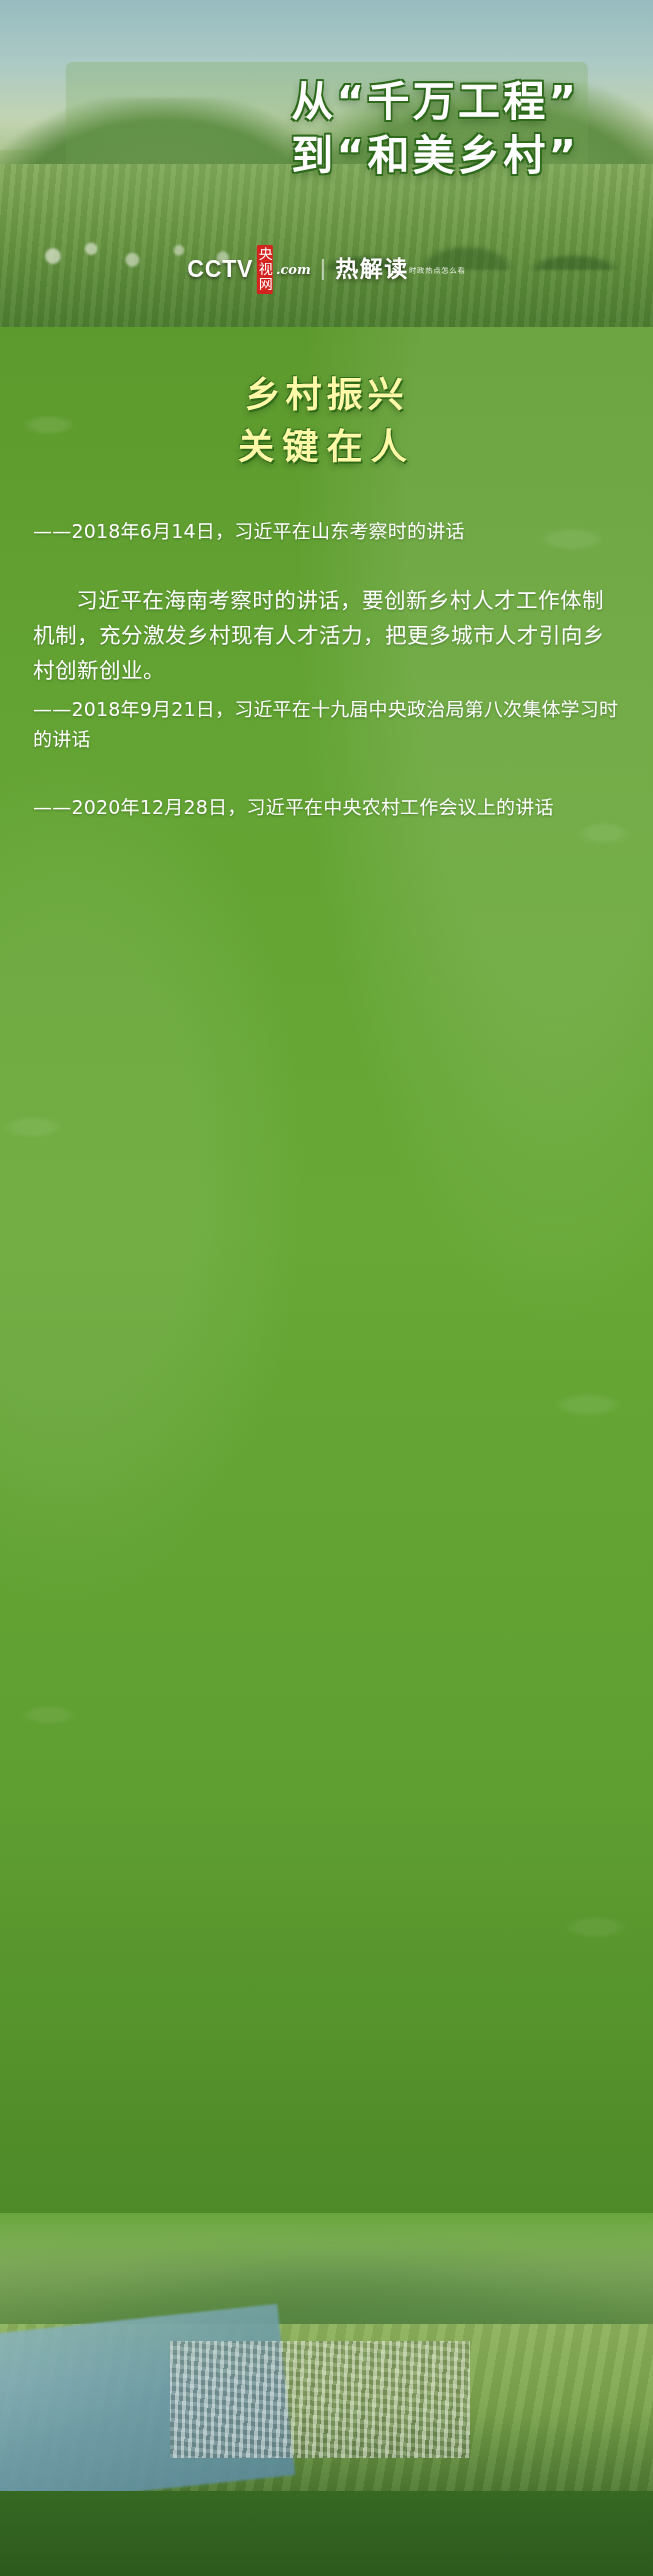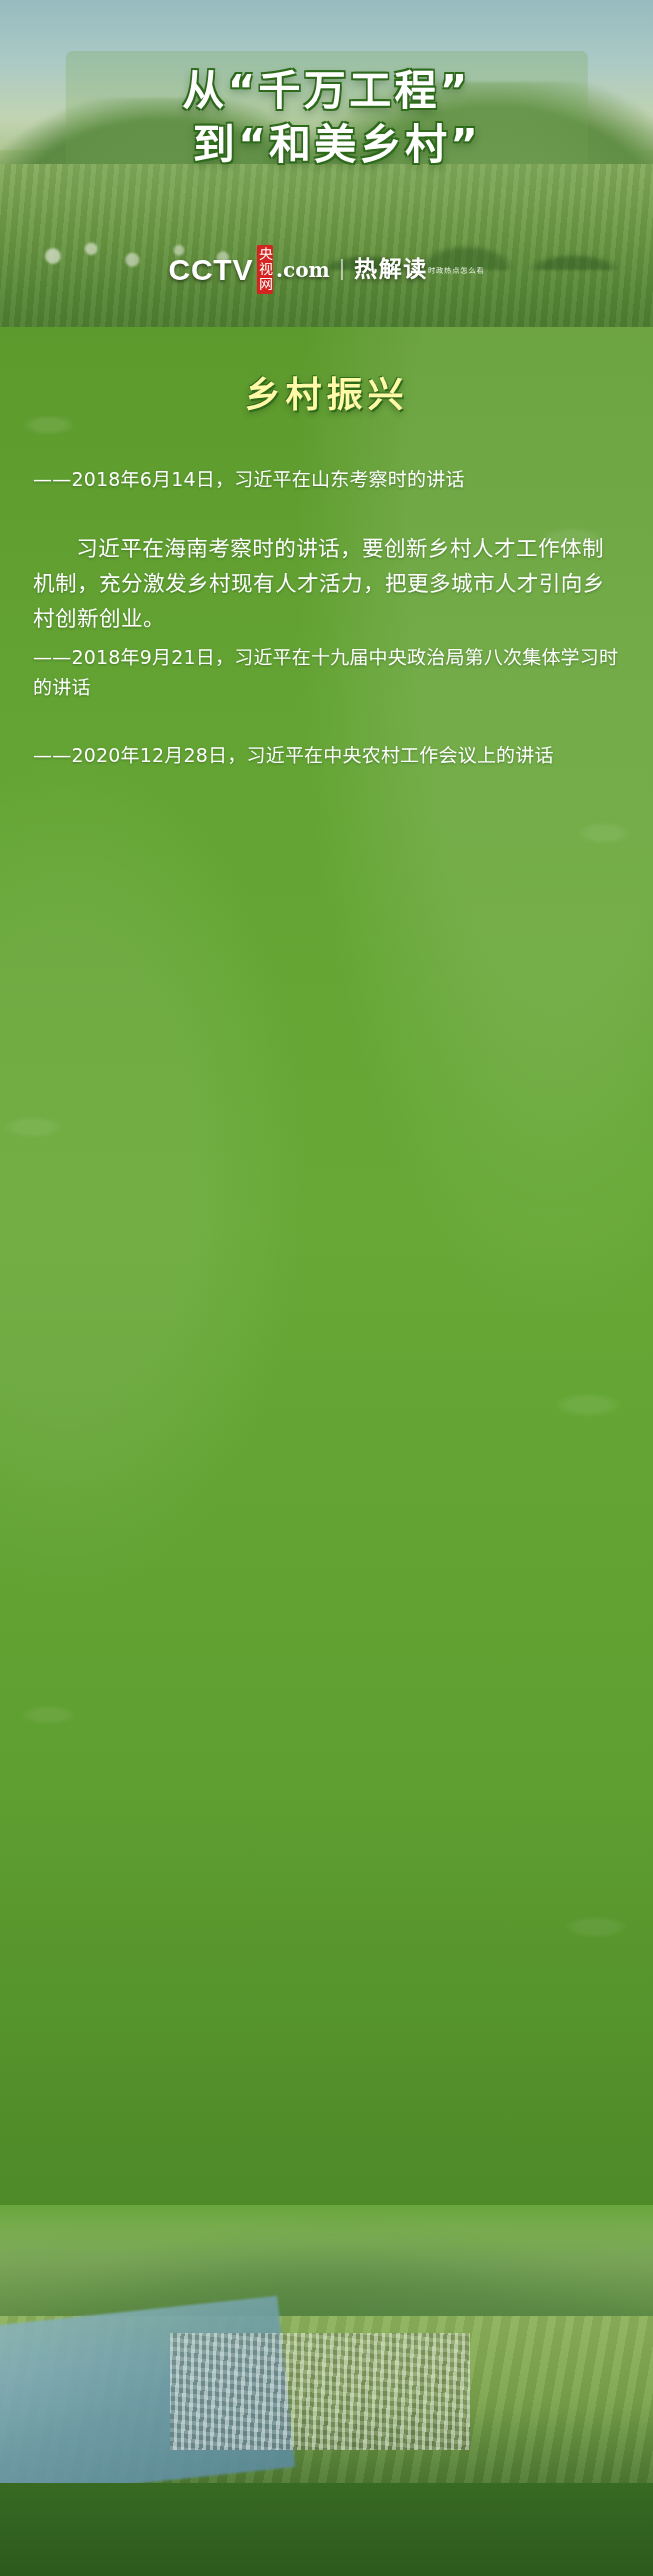--- a/index.html
+++ b/index.html
@@ -73,24 +73,24 @@
   .veil {
     position: absolute; inset: 0;
     background: linear-gradient(180deg, rgba(255,255,255,.10) 0%, rgba(255,255,255,0) 40%, rgba(70,120,45,.25) 100%);
   }
 
   
   .title-plaque {
     position: absolute;
     left: 50%;
     transform: translateX(-50%);
-    top: 51px;
+    top: 62px;
     width: 506px;
     padding: 13px 8.2px 16.3px;
-    text-align: center;
+    text-align: right;
     background: linear-gradient(180deg, rgba(120,170,90,.30) 0%, rgba(110,160,80,.16) 100%);
     border-radius: 6.5px;
   }
   .title-line {
     font-family: "DejaVu Sans", "Liberation Sans", sans-serif;
     font-weight: bold;
     font-size: 42px;
     letter-spacing: 3.3px;
     line-height: 1.28;
     color: #ffffff;
@@ -116,44 +116,45 @@
     align-items: center;
     gap: 11.4px;
   }
   .cctv-logo {
     display: flex;
     align-items: center;
     gap: 3.3px;
     font-family: "DejaVu Serif", "Liberation Serif", serif;
   }
   .cctv-text {
-    font-size: 30px;
+    font-size: 23px;
     font-weight: bold;
     color: #ffffff;
     letter-spacing: 0.8px;
     text-shadow: 0 1.6px 3.3px rgba(0,0,0,.5);
     font-family: "Liberation Sans", sans-serif;
   }
   .cctv-cn {
     display: inline-block;
     background: #d4241f;
     color: #fff;
     font-size: 14px;
     line-height: 1.1;
     padding: 1.6px 2.4px;
     border-radius: 1.6px;
     width: 11.4px;
     text-align: center;
     font-family: "DejaVu Sans", sans-serif;
   }
   .cctv-com {
-    font-size: 20px;
+    font-size: 13px;
     font-weight: bold;
     color: #ffffff;
     text-shadow: 0 1.6px 3.3px rgba(0,0,0,.5);
+    font-style: italic;
   }
   .divider-dot {
     width: 1.6px; height: 21px;
     background: rgba(255,255,255,.6);
   }
   .hot-read {
     display: flex;
     align-items: center;
     line-height: 1;
   }
@@ -169,21 +170,21 @@
     margin-top: 2px;
     font-size: 7.3px;
     color: rgba(255,255,255,.88);
     letter-spacing: 0.8px;
     font-family: "DejaVu Sans", sans-serif;
   }
 
   
   .content {
     position: relative;
-    padding: 0 0 0 0;
+    padding: 0 0 8px 0;
     background:
       radial-gradient(ellipse at 85% 12%, rgba(255,255,255,.10) 0 147px, rgba(255,255,255,0) 261px),
       radial-gradient(ellipse at 10% 45%, rgba(255,255,255,.07) 0 131px, rgba(255,255,255,0) 245px),
       linear-gradient(180deg, #5d9a2d 0%, #63a333 20%, #67a836 48%, #5f9e31 78%, #4e8a28 100%);
     min-height: 1878px;
   }
   .leaf-pattern {
     position: absolute;
     inset: 0;
     pointer-events: none;
@@ -323,20 +324,21 @@
         <span class="small">时政热点怎么看</span>
       </div>
     </div>
   </div>
 
   <div class="content">
     <div class="leaf-pattern"></div>
 
     <div class="heading-block">
       <div class="heading-line l1">乡村振兴</div>
+      <div class="heading-line l2">关键在人</div>
     </div>
 
     <div class="paragraphs">
 
       <div class="para-block">
         <p class="para-source">——2018年6月14日，习近平在山东考察时的讲话</p>
       </div>
 
       <div class="para-block">
         <p class="para-text">习近平在海南考察时的讲话，要创新乡村人才工作体制机制，充分激发乡村现有人才活力，把更多城市人才引向乡村创新创业。</p>

